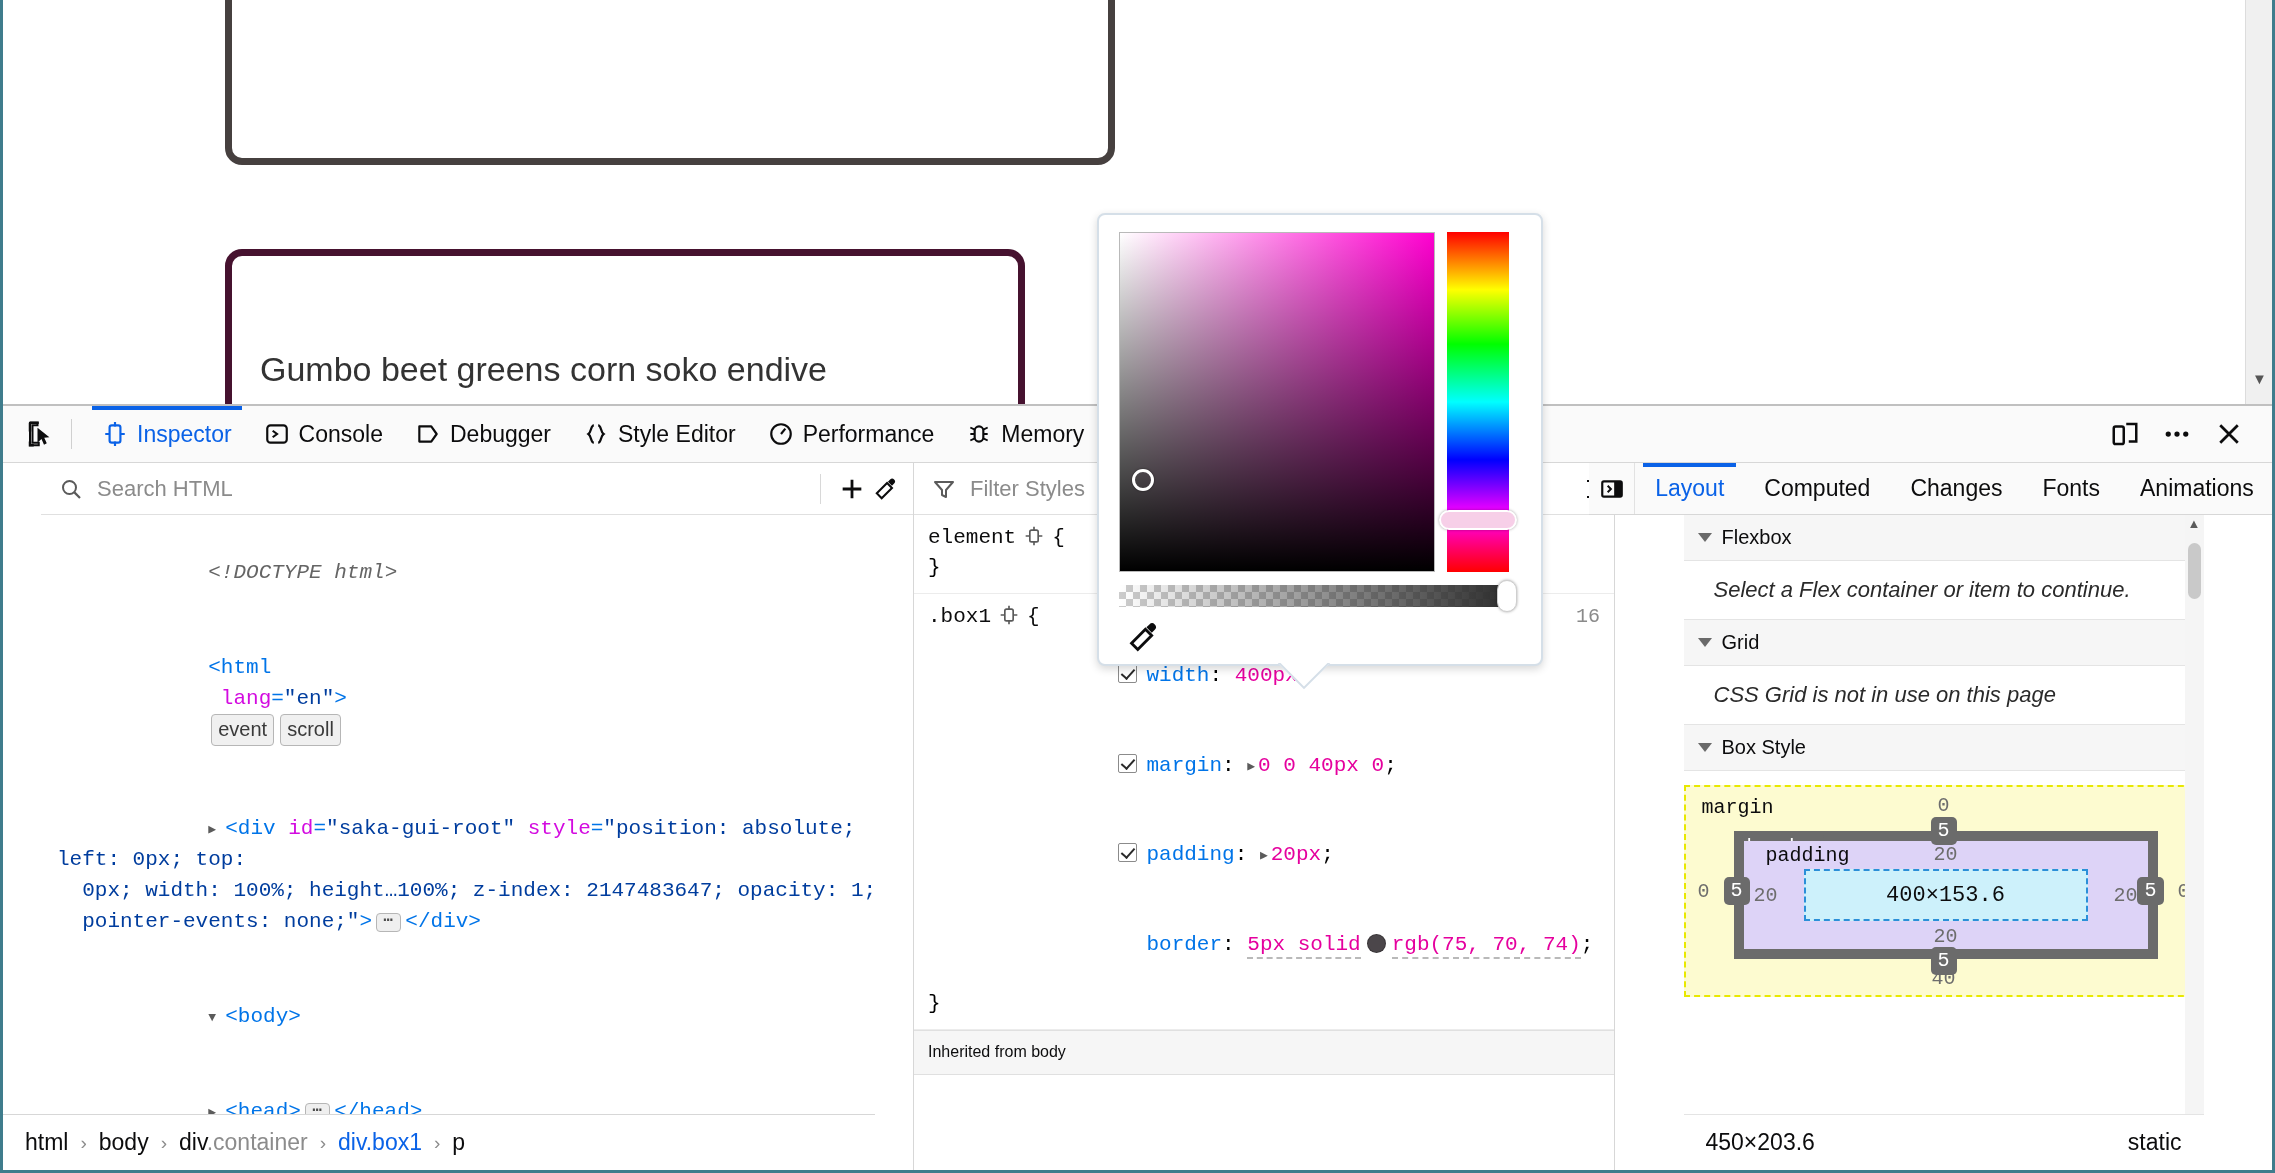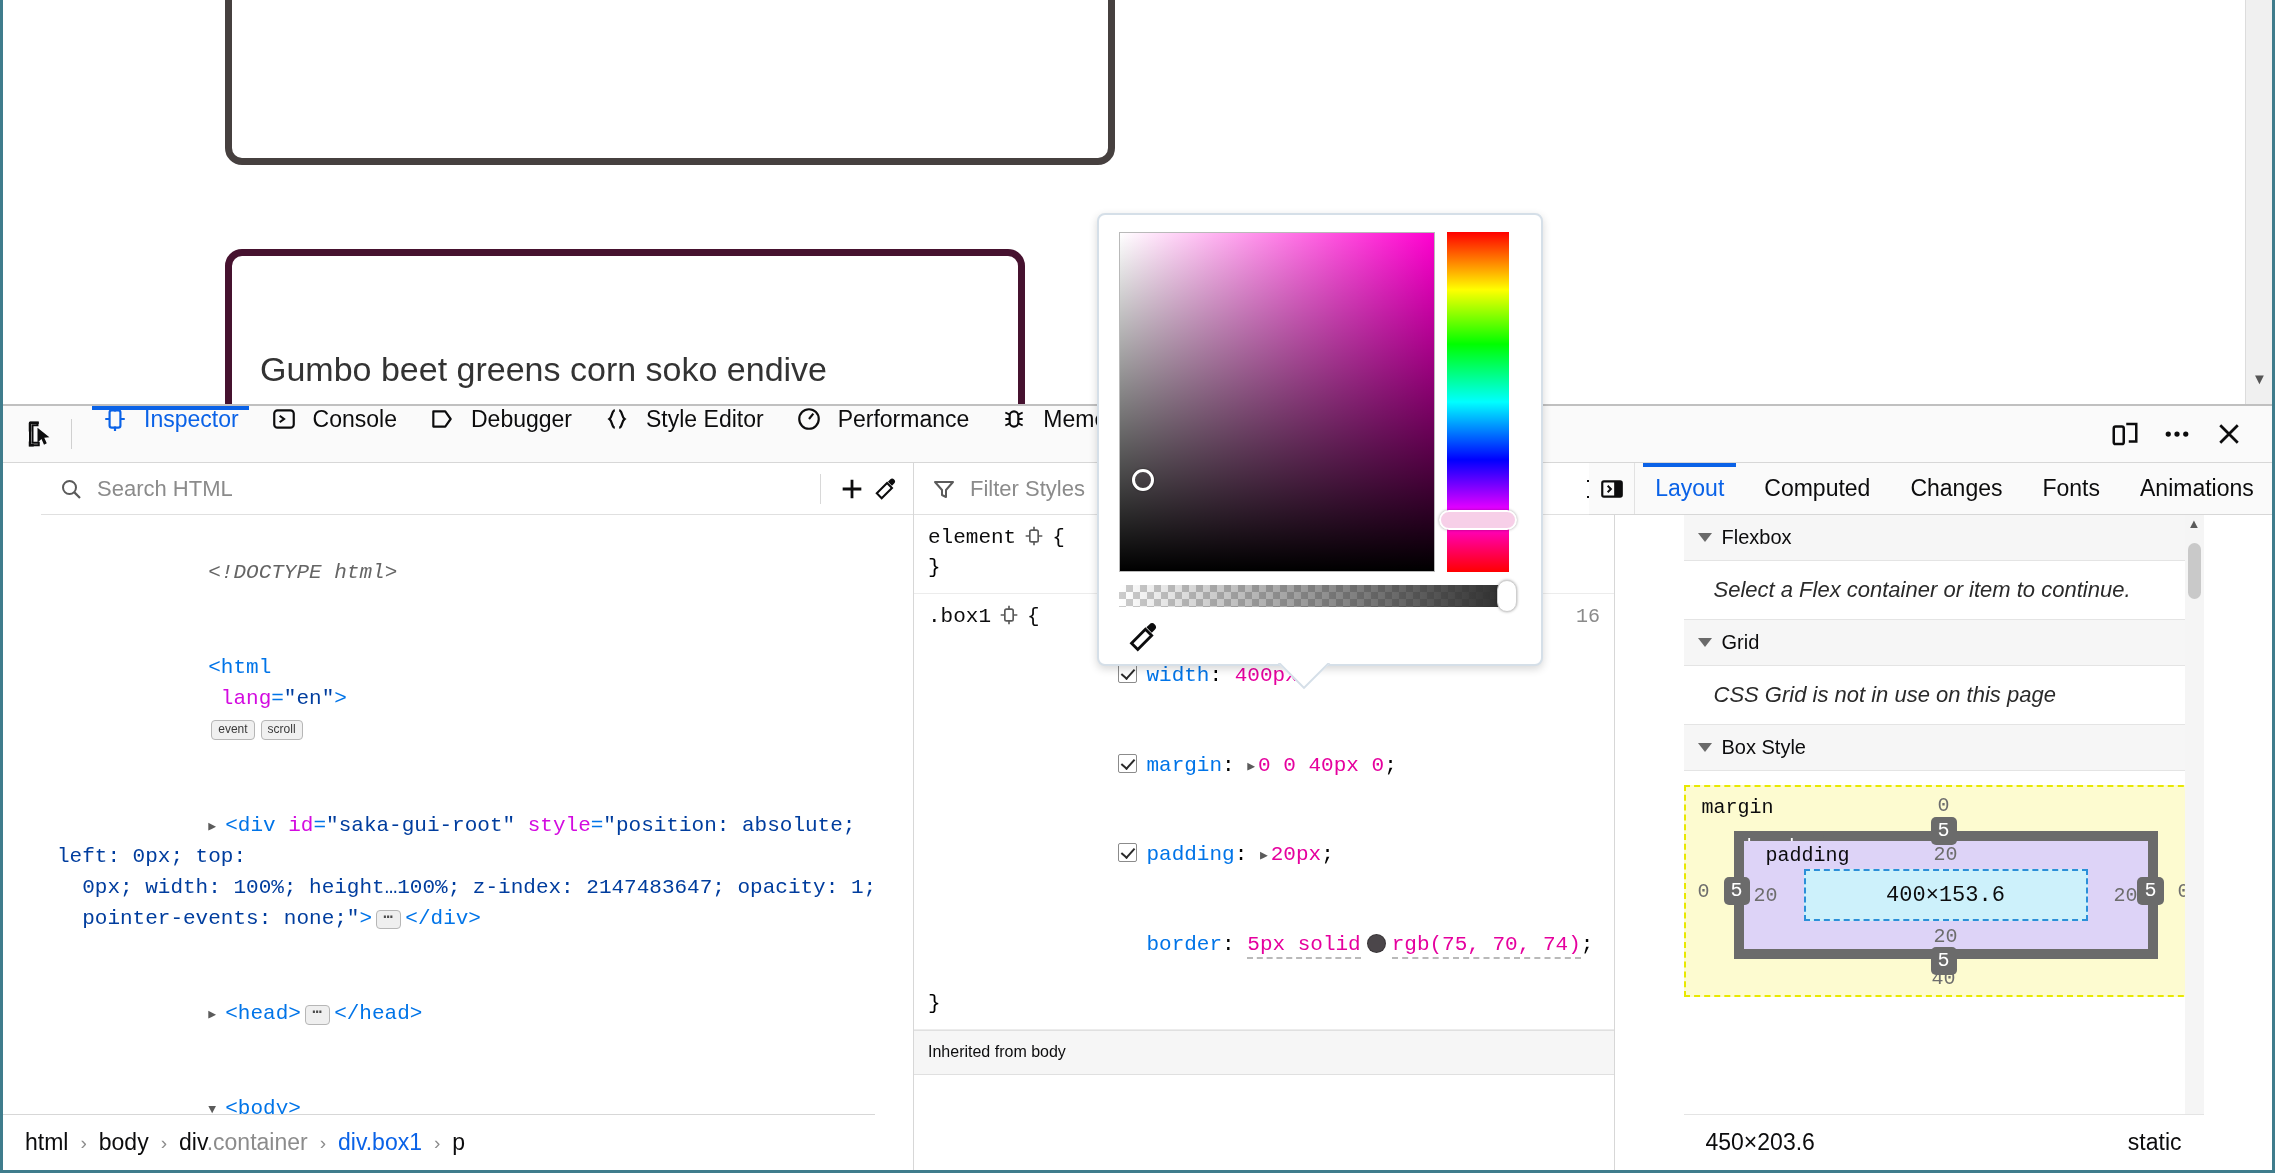--- a/index.html
+++ b/index.html
@@ -105,22 +105,22 @@
     margin: 0 10px;
   }
   #dt-tabs {
     display: flex;
     align-items: stretch;
     flex: 1;
     overflow: hidden;
   }
   .dt-tab {
     display: flex;
-    align-items: flex-start;
-    gap: 16px;
+    align-items: center;
+    gap: 9px;
     padding: 0 16px;
     font-size: 23px;
     color: #0c0c0d;
     white-space: nowrap;
     position: relative;
   }
   .dt-tab .tab-label { font-size: 23px; }
   .dt-tab.active { color: #0a62e7; }
   .dt-tab.active::before {
     content: "";
@@ -209,21 +209,21 @@
   .doctype { color: #656565; font-style: italic; }
   .tagname { color: #0074e8; }
   .attrname { color: #d30be0; }
   .attrval  { color: #003d9e; }
   .punct    { color: #0074e8; }
   .badge {
     display: inline-block;
     border: 1px solid #b6b6b6;
     border-radius: 4px;
     background: #f0f0f0;
-    font-size: 12px;
+    font-size: 20px;
     font-family: "Liberation Sans", sans-serif;
     padding: 0 6px;
     margin: 0 3px;
     color: #3a3a3a;
     vertical-align: 2px;
   }
   .ellipsis-badge {
     display: inline-block;
     border: 1px solid #b6b6b6;
     border-radius: 4px;
@@ -781,25 +781,25 @@
             <span class="punct">&lt;</span><span class="tagname">html</span>
             <span class="attrname"> lang</span><span class="punct">=</span><span class="attrval">"en"</span><span class="punct">&gt;</span>
             <span class="badge">event</span><span class="badge">scroll</span>
           </div>
 
           <div class="node-line">
             <span class="twisty">▶</span><span class="punct">&lt;</span><span class="tagname">div</span> <span class="attrname">id</span><span class="punct">=</span><span class="attrval">"saka-gui-root"</span> <span class="attrname">style</span><span class="punct">=</span><span class="attrval">"position: absolute; left: 0px; top:<br>&nbsp;&nbsp;0px; width: 100%; height…100%; z-index: 2147483647; opacity: 1;<br>&nbsp;&nbsp;pointer-events: none;"</span><span class="punct">&gt;</span><span class="ellipsis-badge">⋯</span><span class="punct">&lt;/</span><span class="tagname">div</span><span class="punct">&gt;</span>
           </div>
 
           <div class="node-line">
+            <span class="twisty">▼</span><span class="punct">&lt;</span><span class="tagname">body</span><span class="punct">&gt;</span>
+          </div>
+
+          <div class="node-line">
             <span class="twisty">▶</span><span class="punct">&lt;</span><span class="tagname">head</span><span class="punct">&gt;</span><span class="ellipsis-badge">⋯</span><span class="punct">&lt;/</span><span class="tagname">head</span><span class="punct">&gt;</span>
-          </div>
-
-          <div class="node-line">
-            <span class="twisty">▼</span><span class="punct">&lt;</span><span class="tagname">body</span><span class="punct">&gt;</span>
           </div>
 
           <div class="node-line" style="padding-left:44px">
              
           </div>
 
         </div>
       </div>
 
       <div class="pane-divider"></div>

